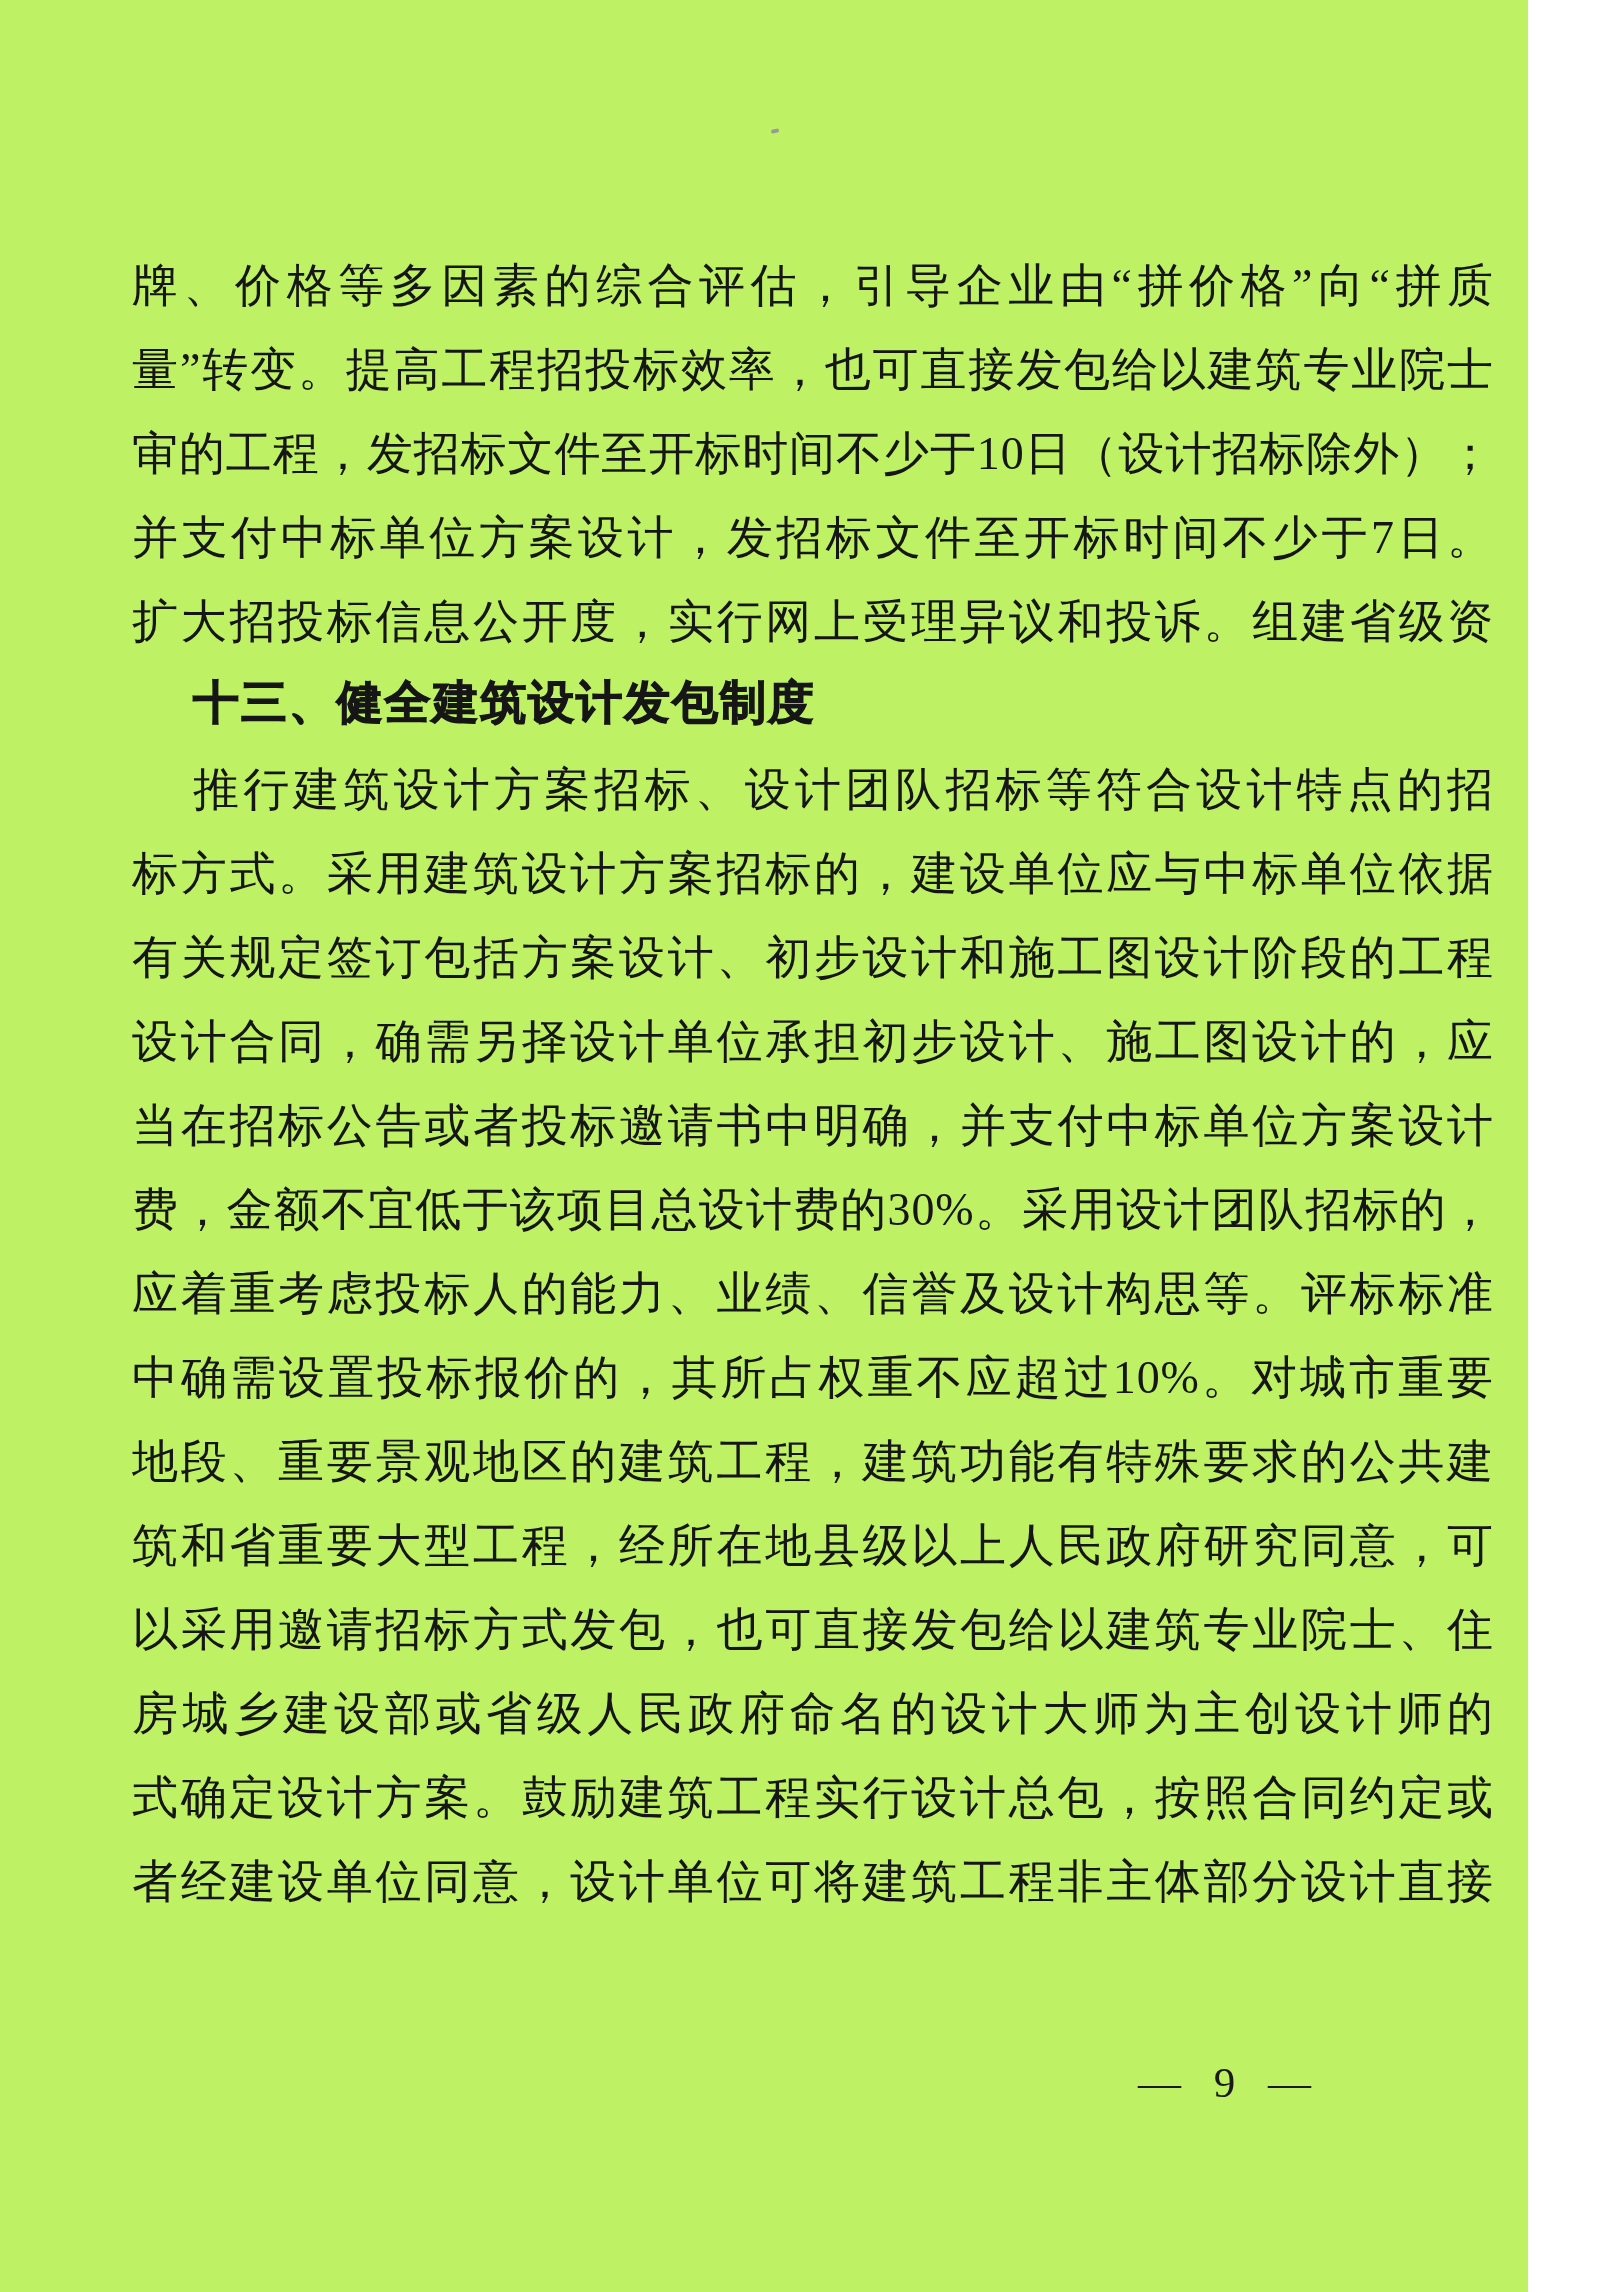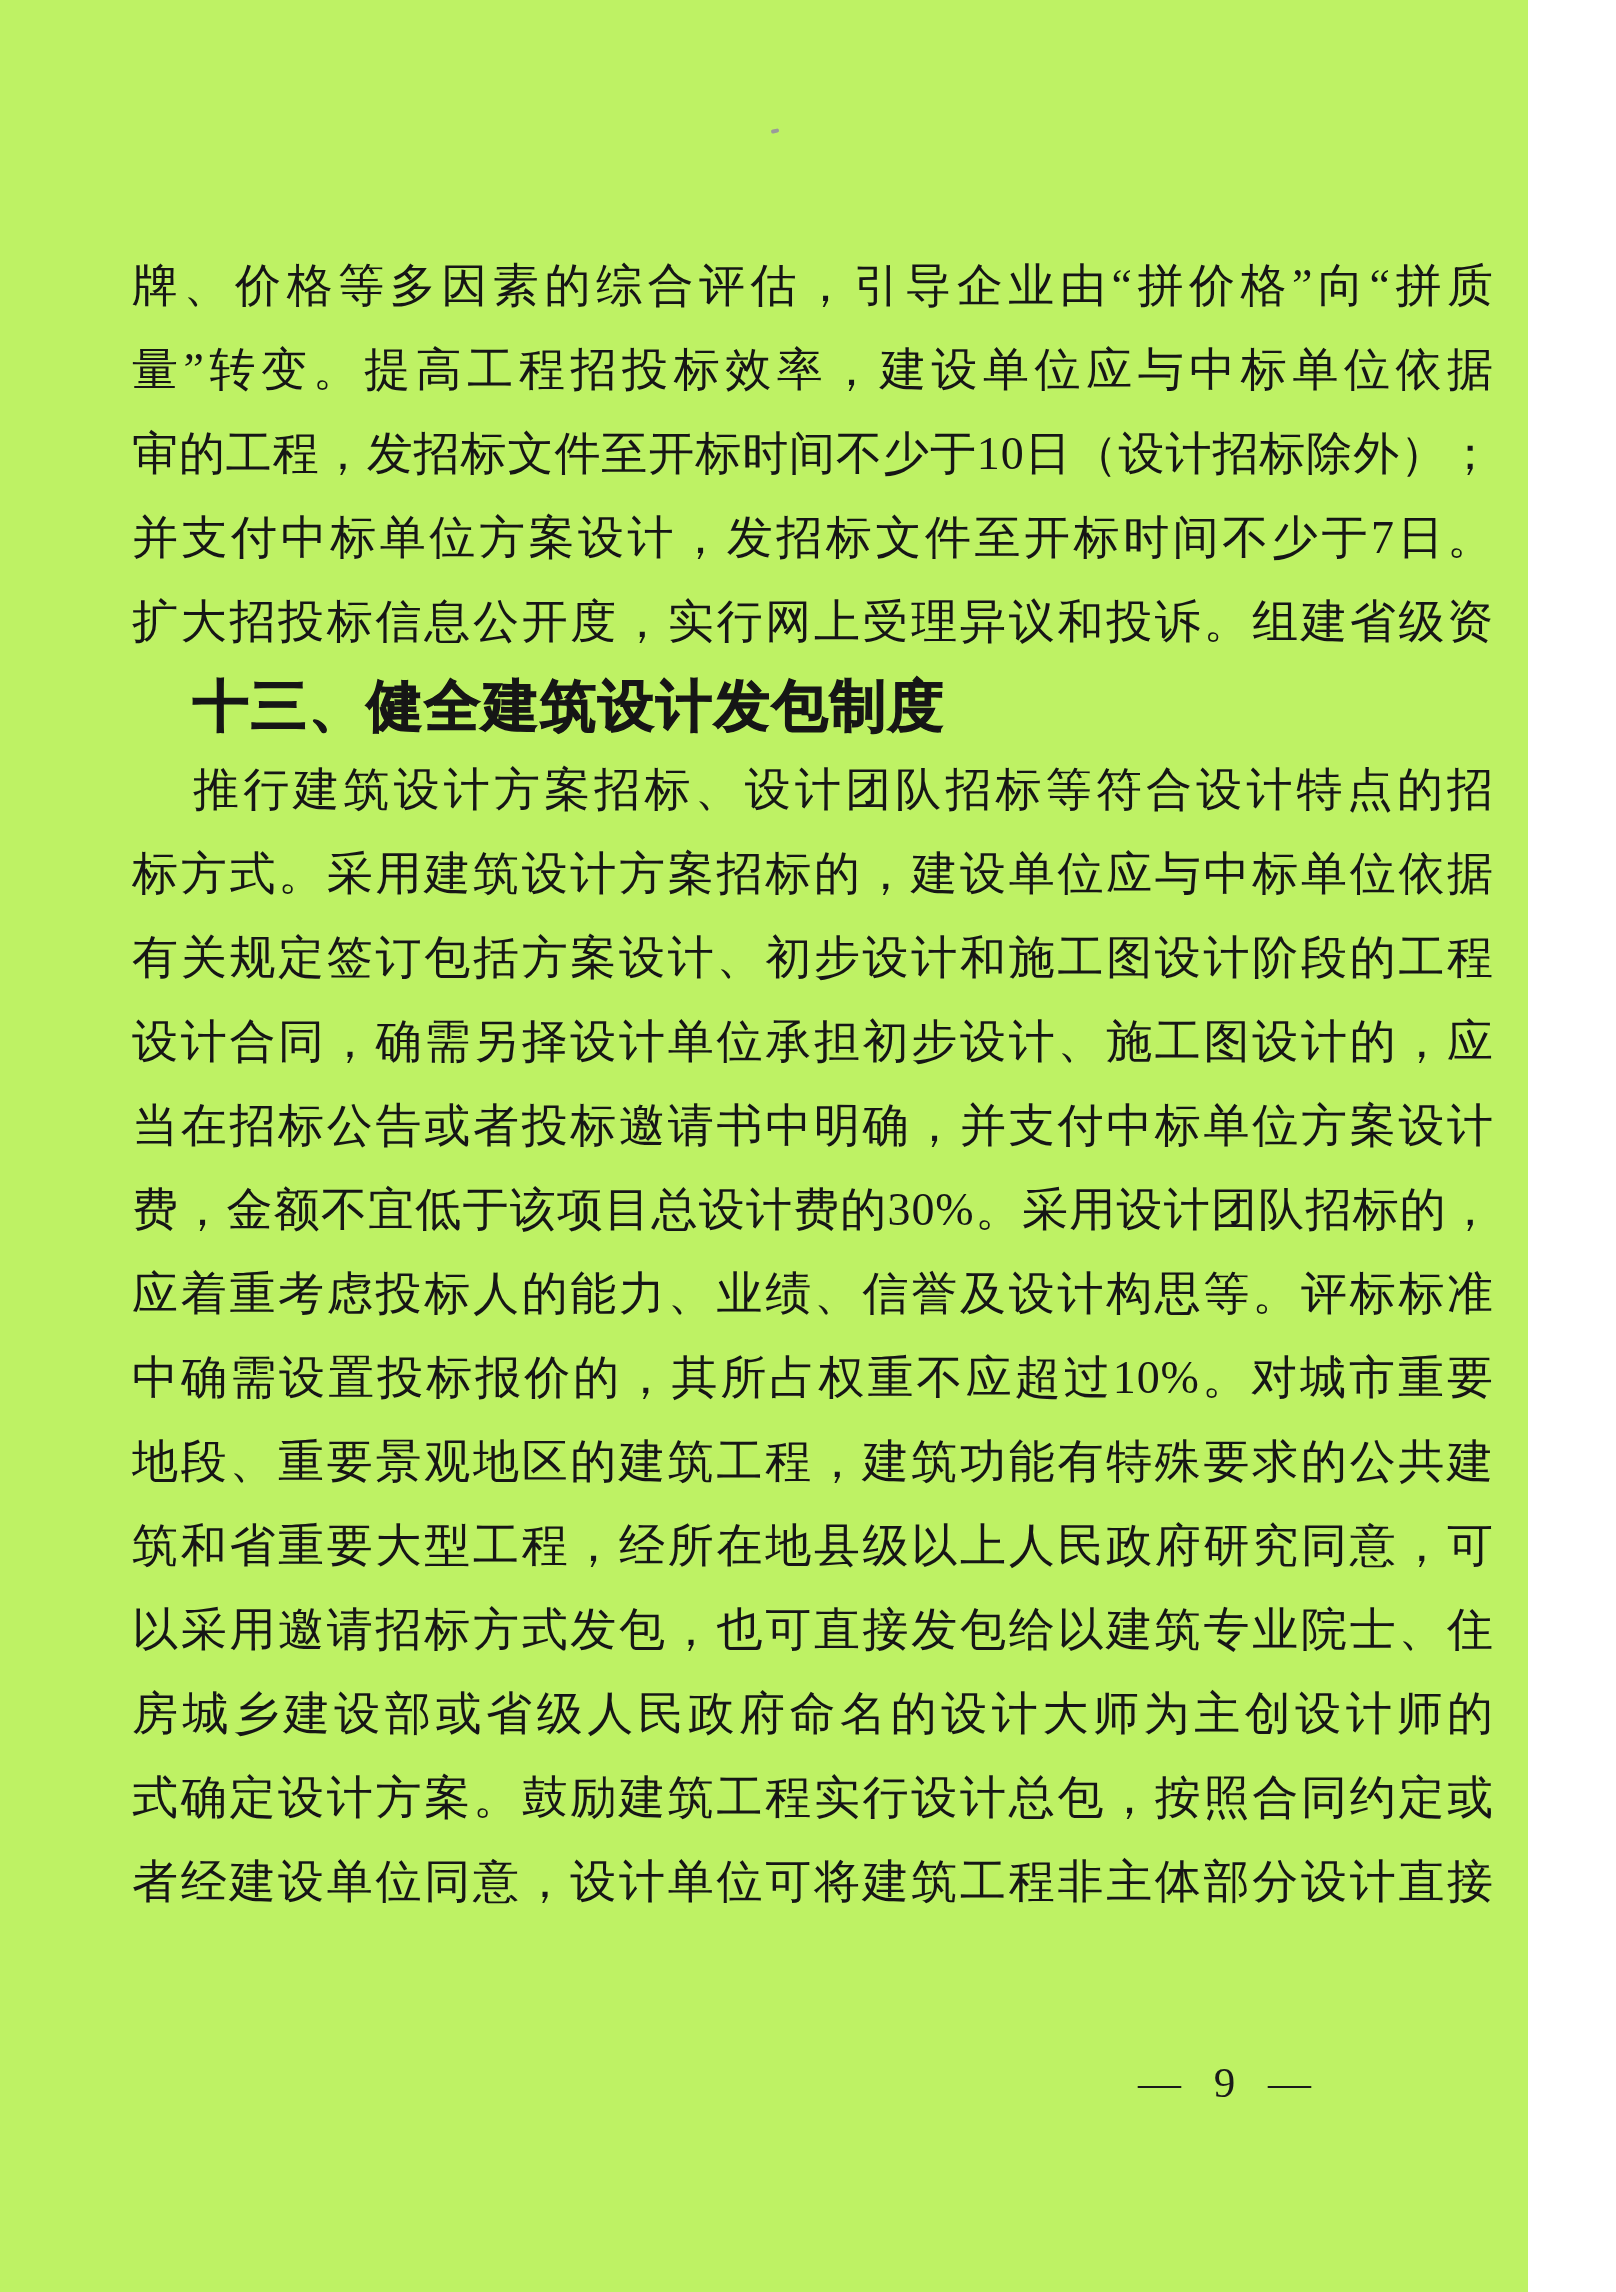--- a/index.html
+++ b/index.html
@@ -29,23 +29,23 @@
     text-align: justify;
     text-align-last: justify;
     text-justify: inter-character;
     letter-spacing: 0.9px;
     white-space: nowrap;
   }
   .body-line.indent {
     padding-left: 61px;
   }
   .section-heading {
-    font-family: Liberation Sans, sans-serif;
+    font-family: Liberation Mono, monospace;
     font-weight: 900;
-    font-size: 56px;
+    font-size: 46px;
     line-height: 84px;
     height: 84px;
     padding-left: 61px;
     text-align: left;
     text-align-last: left;
     letter-spacing: 1.9px;
     white-space: nowrap;
     -webkit-text-stroke: 1.1px #161616;
   }
   .page-number {
@@ -71,21 +71,21 @@
 </style>
 </head>
 <body>
 
 <div class="page">
 
   <div class="scan-speck"></div>
 
   <div class="text-block">
     <div class="body-line">牌、价格等多因素的综合评估，引导企业由“拼价格”向“拼质</div>
-    <div class="body-line">量”转变。提高工程招投标效率，建设单位应与中标单位依据</div>
+    <div class="body-line">量”转变。提高工程招投标效率，也可直接发包给以建筑专业院士</div>
     <div class="body-line">审的工程，发招标文件至开标时间不少于10日（设计招标除外）；</div>
     <div class="body-line">并支付中标单位方案设计，发招标文件至开标时间不少于7日。</div>
     <div class="body-line">扩大招投标信息公开度，实行网上受理异议和投诉。组建省级资</div>
 
     <div class="section-heading">十三、健全建筑设计发包制度</div>
 
     <div class="body-line indent">推行建筑设计方案招标、设计团队招标等符合设计特点的招</div>
     <div class="body-line">标方式。采用建筑设计方案招标的，建设单位应与中标单位依据</div>
     <div class="body-line">有关规定签订包括方案设计、初步设计和施工图设计阶段的工程</div>
     <div class="body-line">设计合同，确需另择设计单位承担初步设计、施工图设计的，应</div>

